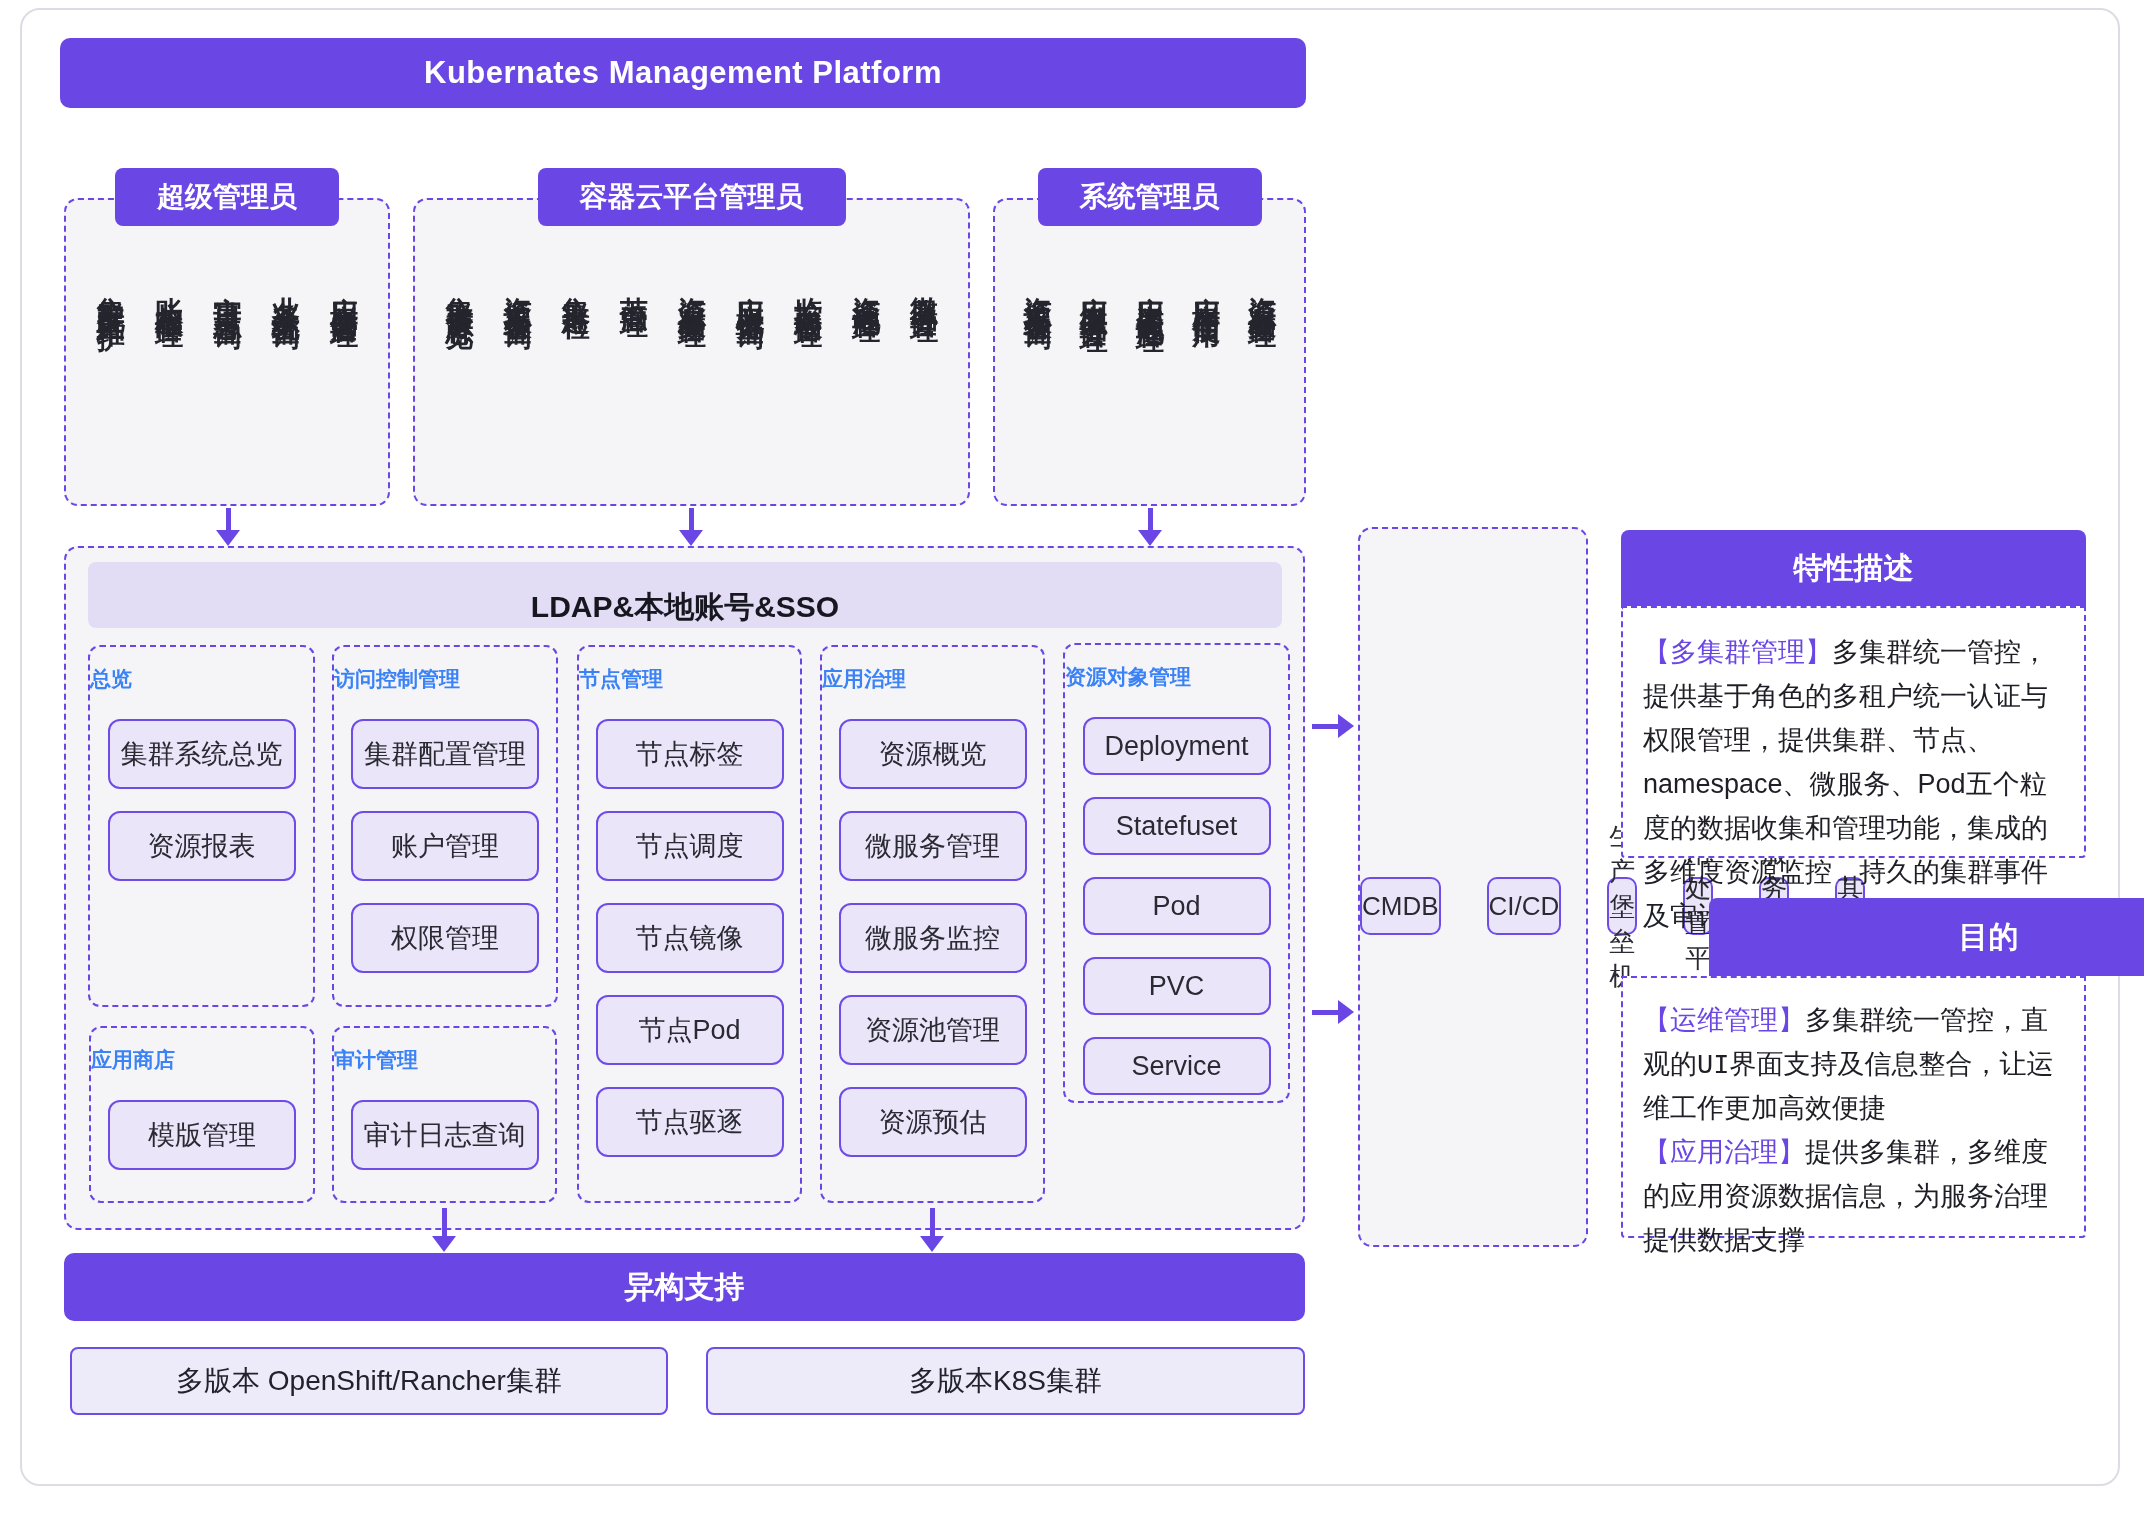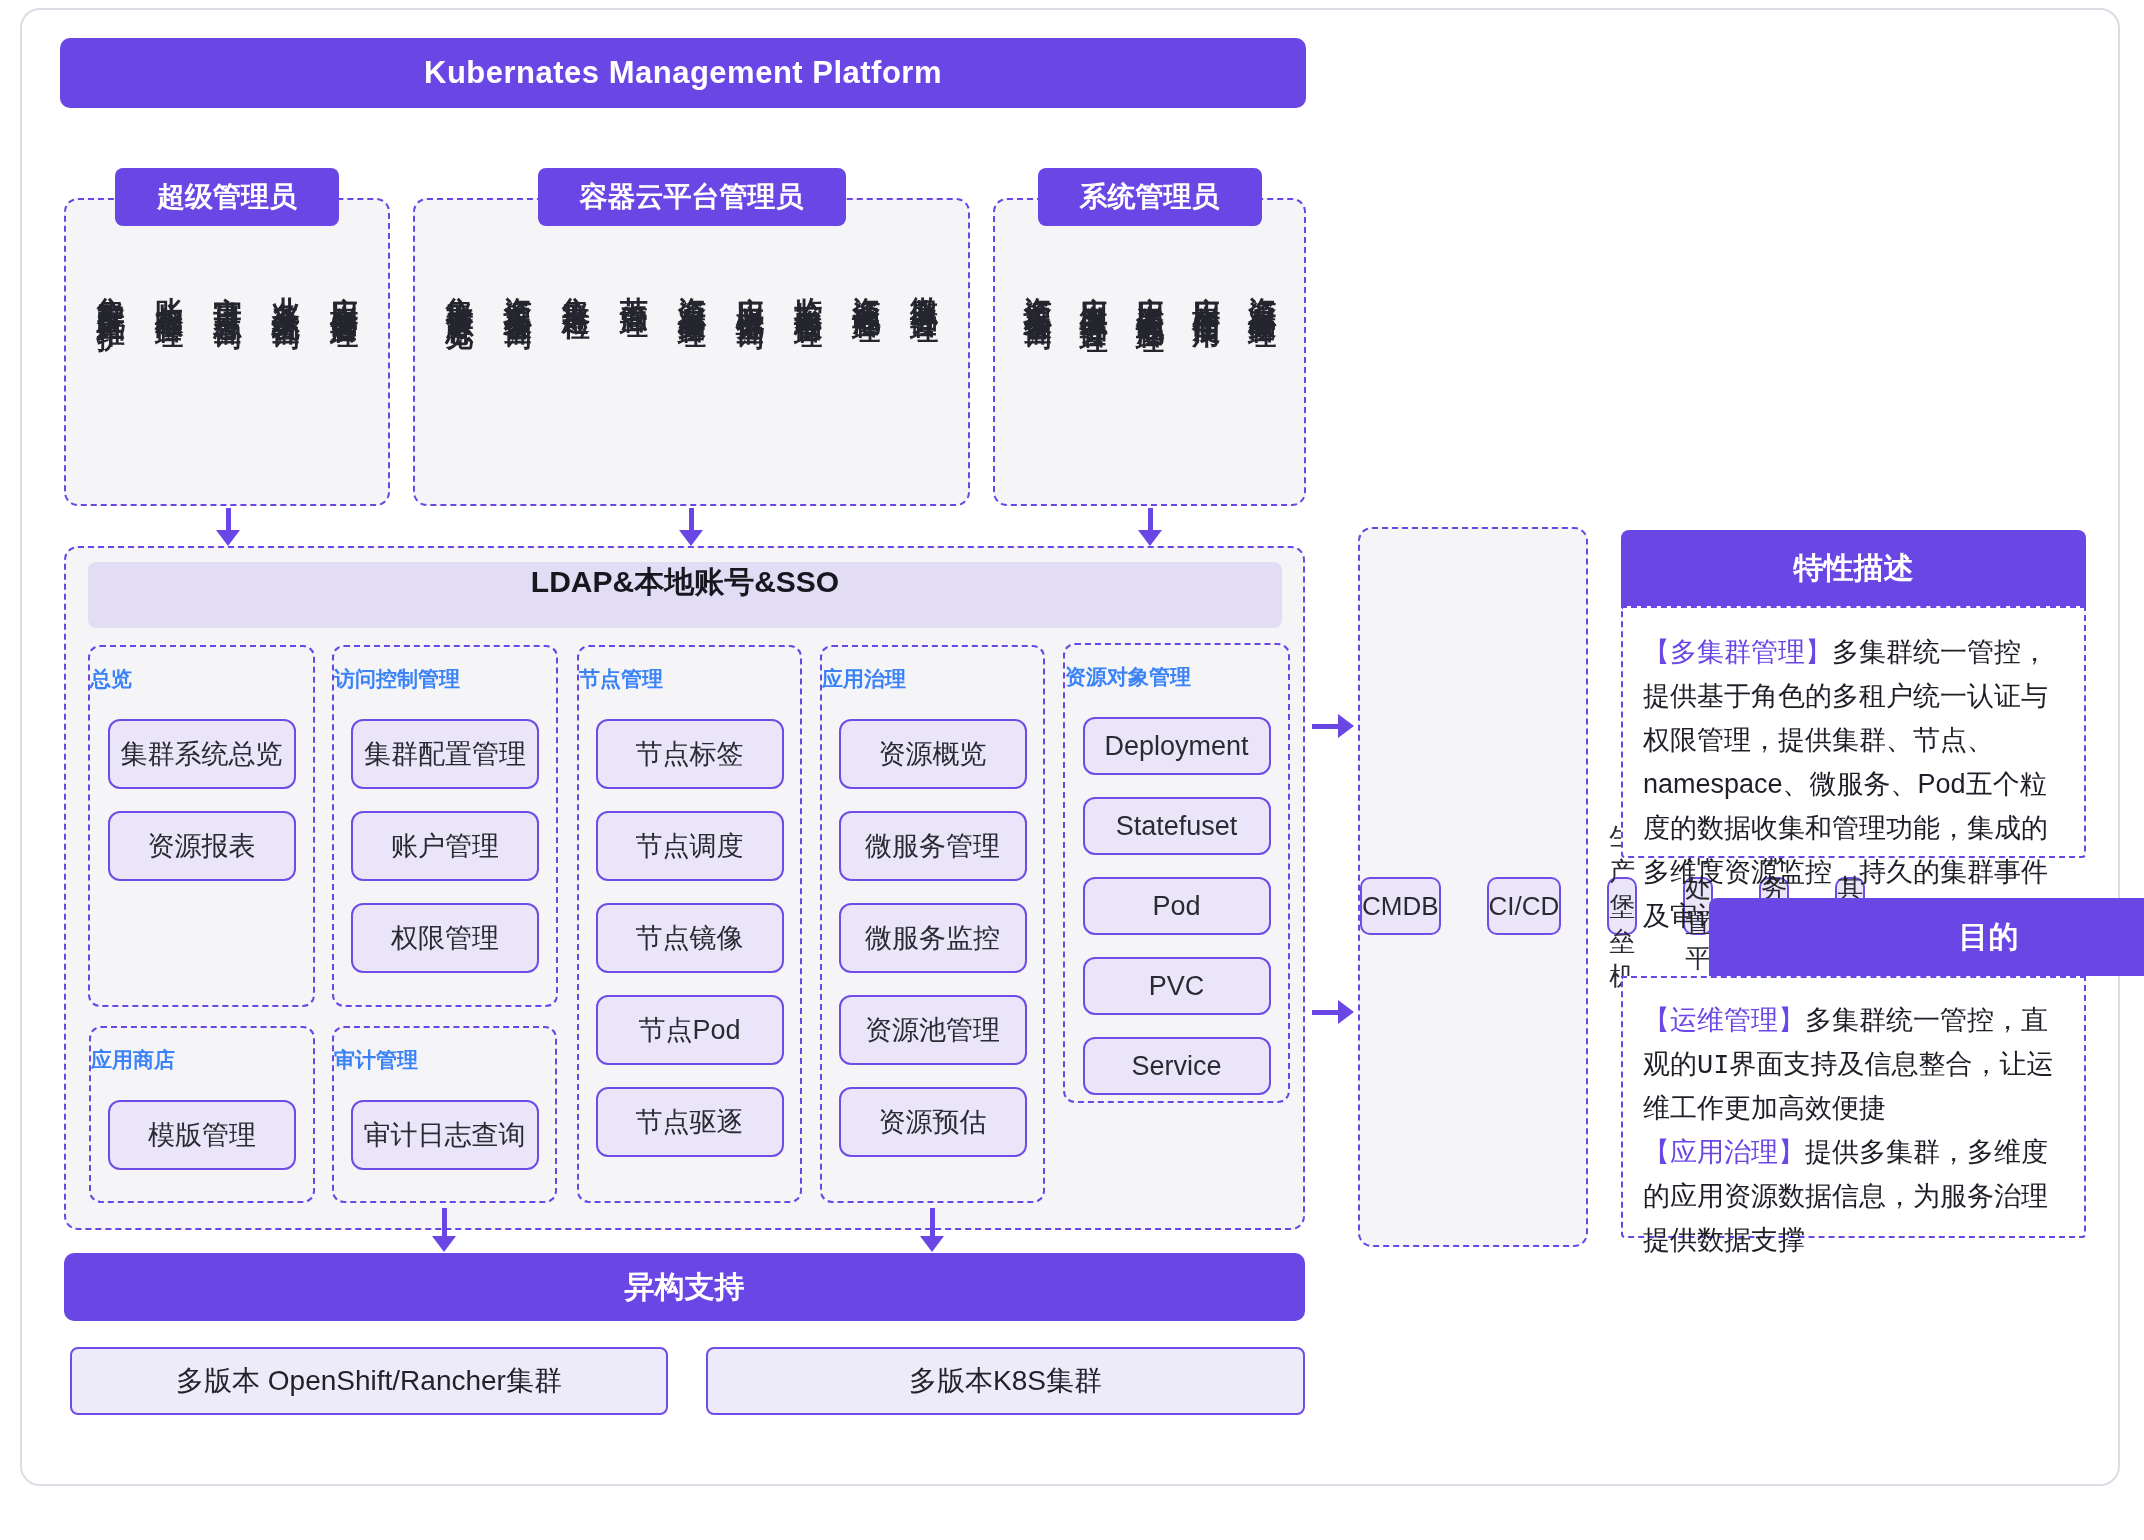--- a/index.html
+++ b/index.html
@@ -45,21 +45,21 @@
   .arrow-h .shaft{height:5px;flex:1;background:var(--accent);}
   .arrow-h .head{width:0;height:0;border-top:12px solid transparent;border-bottom:12px solid transparent;
                  border-left:16px solid var(--accent);}
   .ah0{left:1312px;top:714px;width:42px;}
   .ah1{left:1312px;top:1000px;width:42px;}
 
   
   .main{position:absolute;left:64px;top:546px;width:1241px;height:684px;border:2px dashed var(--accent);
         border-radius:14px;background:var(--panel);box-sizing:border-box;}
   .ldap{position:absolute;left:88px;top:562px;width:1194px;height:66px;background:var(--ldap-bg);
-        border-radius:8px;display:flex;align-items:flex-start;justify-content:center;
+        border-radius:8px;display:flex;align-items:flex-end;justify-content:center;
         font-size:30px;font-weight:700;color:#17171f;}
 
   
   .module{position:absolute;border:2px dashed var(--accent);border-radius:12px;box-sizing:border-box;}
   .m0{left:88px;top:645px;width:227px;height:362px;}
   .m1{left:332px;top:645px;width:226px;height:362px;}
   .m2{left:577px;top:645px;width:225px;height:558px;}
   .m3{left:820px;top:645px;width:225px;height:558px;}
   .m4{left:1063px;top:643px;width:227px;height:460px;}
   .m5{left:89px;top:1026px;width:226px;height:177px;}

